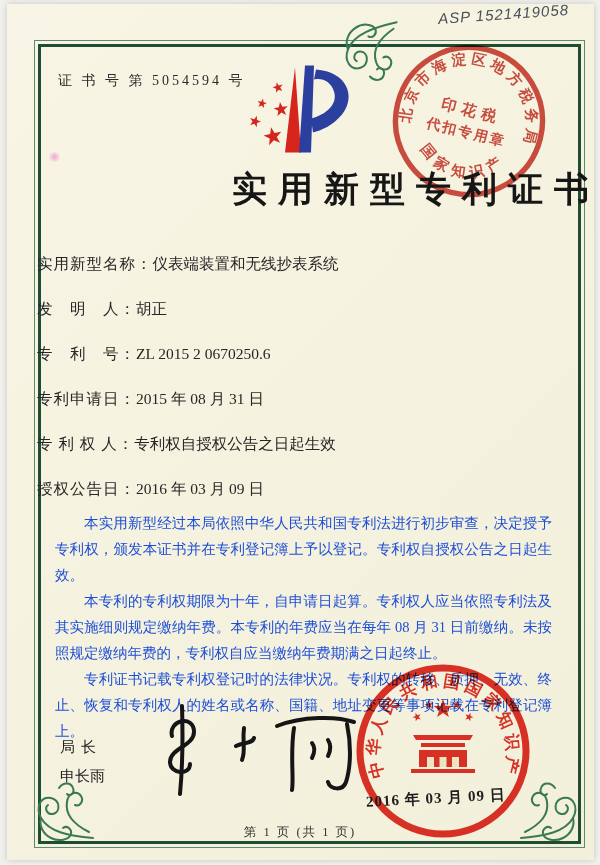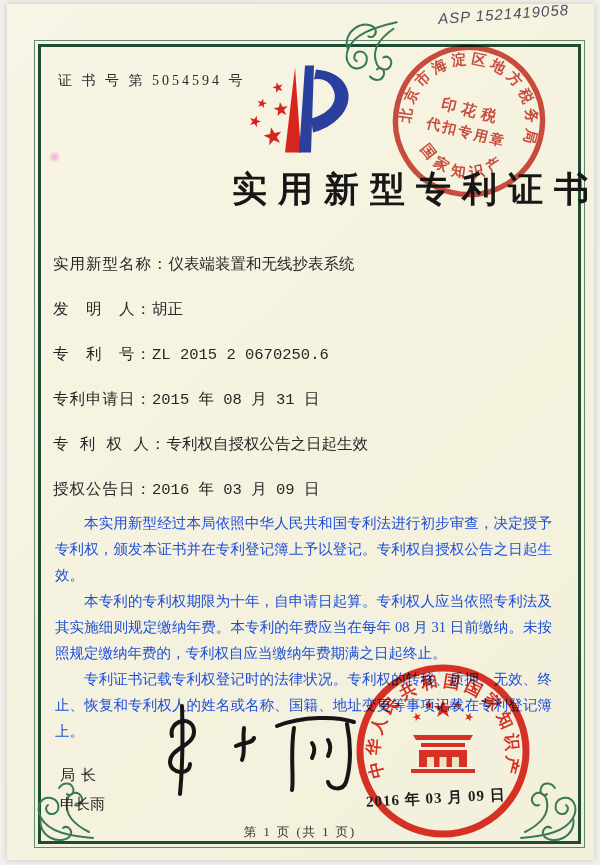--- a/index.html
+++ b/index.html
@@ -29,31 +29,31 @@
   .handcode{
     position:absolute;left:438px;top:4px;width:170px;
     font-family:"Liberation Sans",sans-serif;font-style:italic;
     font-size:15px;color:#4a4f5a;transform:rotate(-4deg);letter-spacing:1px;
   }
   .logo{position:absolute;left:233px;top:56px;width:135px;height:108px;}
   .title{
     position:absolute;left:0;top:166px;width:600px;text-align:right;
     font-size:35px;font-weight:700;letter-spacing:11px;color:#161616;
   }
-  .fields{position:absolute;left:53px;top:254px;width:500px;font-family:Liberation Mono, monospace;}
+  .fields{position:absolute;left:37px;top:254px;width:500px;}
   .field-row{height:19px;margin-bottom:26px;font-size:15.5px;color:#262626;}
   .field-row .lbl{letter-spacing:1px;}
   .paras{
     position:absolute;left:55px;top:510px;width:497px;height:228px;
     font-size:14.5px;line-height:26px;text-align:justify;color:#1d4ed8;
     overflow:hidden;
   }
   .paras p{margin:0;text-indent:2em;}
   .signer{position:absolute;left:60px;top:738px;font-size:15px;color:#222;}
-  .signer .t{letter-spacing:6px;margin-bottom:10px;margin-top:28px;}
+  .signer .t{letter-spacing:6px;margin-bottom:10px;}
   .signature{position:absolute;left:142px;top:698px;width:230px;height:100px;}
   .seal{position:absolute;left:353px;top:661px;width:180px;height:180px;
         mix-blend-mode:multiply;opacity:.93;}
   .tax-stamp{position:absolute;left:388px;top:40px;width:162px;height:162px;
         transform:rotate(14deg);mix-blend-mode:multiply;opacity:.88;}
   .issue-date{
     position:absolute;left:366px;top:789px;z-index:5;
     font-size:15px;font-weight:700;color:#1d1d1d;transform:rotate(-3deg);
     letter-spacing:1px;
   }

